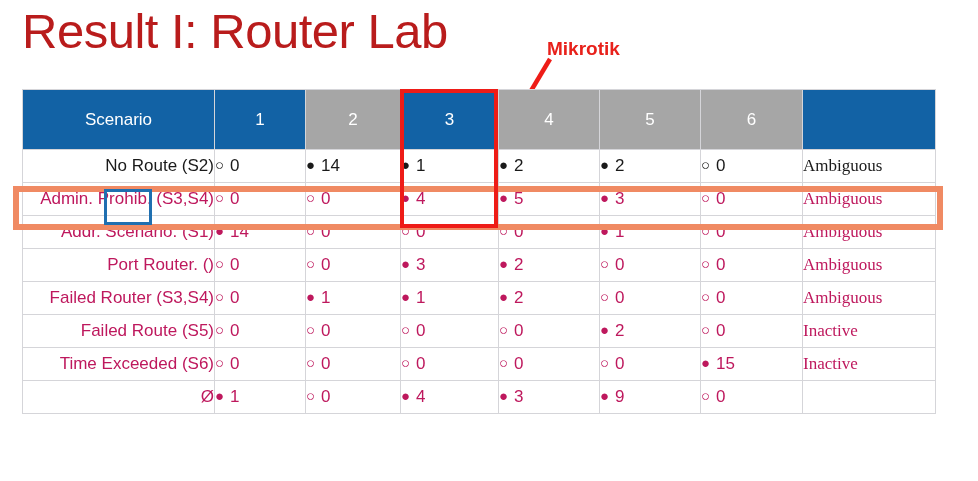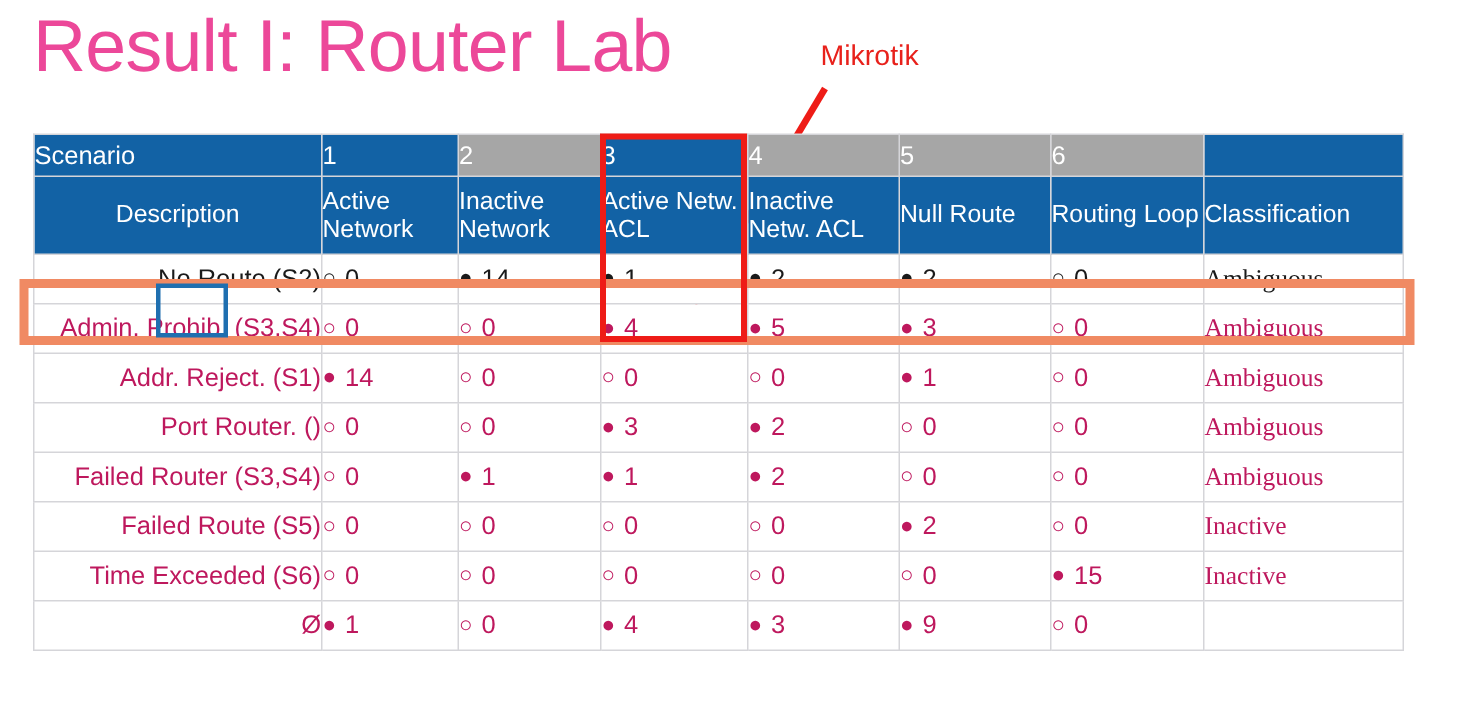--- a/index.html
+++ b/index.html
@@ -15,33 +15,33 @@
     font-family: "Liberation Sans", sans-serif;
   }
 
   
   #slide-title {
     position: absolute;
     left: 22px;
     top: 2px;
     font-size: 49px;
     font-weight: 400;
-    color: #ec4899;
+    color: #b91c1c;
     letter-spacing: -0.5px;
     white-space: nowrap;
     line-height: 1.2;
   }
 
   
   #annotation-label {
     position: absolute;
     left: 547px;
-    top: 27px;
+    top: 38px;
     font-size: 19px;
-    font-weight: normal;
+    font-weight: bold;
     color: #E8211B;
     white-space: nowrap;
   }
   #annotation-arrow {
     position: absolute;
     left: 440px;
     top: 45px;
     width: 140px;
     height: 170px;
     pointer-events: none;
@@ -63,22 +63,22 @@
     box-sizing: border-box;
   }
 
   
   .hdr {
     background: #1262A5;
     color: #ffffff;
     border: 1px solid #0a2f4f;
     font-size: 17px;
     font-weight: 400;
-    text-align: left;
-    height: 28px;
+    text-align: center;
+    height: 60px;
     vertical-align: middle;
   }
   .hdr.gray {
     background: #A6A6A6;
   }
   .hdr.blank {
     
   }
   .hdr2 {
     background: #1262A5;
@@ -195,30 +195,20 @@
     <tr>
       <th class="hdr">Scenario</th>
       <th class="hdr">1</th>
       <th class="hdr gray">2</th>
       <th class="hdr">3</th>
       <th class="hdr gray">4</th>
       <th class="hdr gray">5</th>
       <th class="hdr gray">6</th>
       <th class="hdr blank"></th>
     </tr>
-    <tr>
-      <th class="hdr2 center">Description</th>
-      <th class="hdr2">Active Network</th>
-      <th class="hdr2">Inactive Network</th>
-      <th class="hdr2">Active Netw. ACL</th>
-      <th class="hdr2">Inactive Netw. ACL</th>
-      <th class="hdr2">Null Route</th>
-      <th class="hdr2">Routing Loop</th>
-      <th class="hdr2">Classification</th>
-    </tr>
   </thead>
   <tbody id="table-body">
       <tr class="body-row">
         <td class="label-cell">No Route (S2)</td>
         <td class="num-cell"><span class="marker">○</span><span>0</span></td>
         <td class="num-cell"><span class="marker">●</span><span>14</span></td>
         <td class="num-cell"><span class="marker">●</span><span>1</span></td>
         <td class="num-cell"><span class="marker">●</span><span>2</span></td>
         <td class="num-cell"><span class="marker">●</span><span>2</span></td>
         <td class="num-cell"><span class="marker">○</span><span>0</span></td>
@@ -228,21 +218,21 @@
         <td class="label-cell">Admin. Prohib. (S3,S4)</td>
         <td class="num-cell"><span class="marker">○</span><span>0</span></td>
         <td class="num-cell"><span class="marker">○</span><span>0</span></td>
         <td class="num-cell"><span class="marker">●</span><span>4</span></td>
         <td class="num-cell"><span class="marker">●</span><span>5</span></td>
         <td class="num-cell"><span class="marker">●</span><span>3</span></td>
         <td class="num-cell"><span class="marker">○</span><span>0</span></td>
         <td class="class-cell">Ambiguous</td>
       </tr>
       <tr class="body-row faded">
-        <td class="label-cell">Addr. Reject. (S1)</td>
+        <td class="label-cell">Addr. Scenario. (S1)</td>
         <td class="num-cell"><span class="marker">●</span><span>14</span></td>
         <td class="num-cell"><span class="marker">○</span><span>0</span></td>
         <td class="num-cell"><span class="marker">○</span><span>0</span></td>
         <td class="num-cell"><span class="marker">○</span><span>0</span></td>
         <td class="num-cell"><span class="marker">●</span><span>1</span></td>
         <td class="num-cell"><span class="marker">○</span><span>0</span></td>
         <td class="class-cell">Ambiguous</td>
       </tr>
       <tr class="body-row faded">
         <td class="label-cell">Port Router. ()</td>

